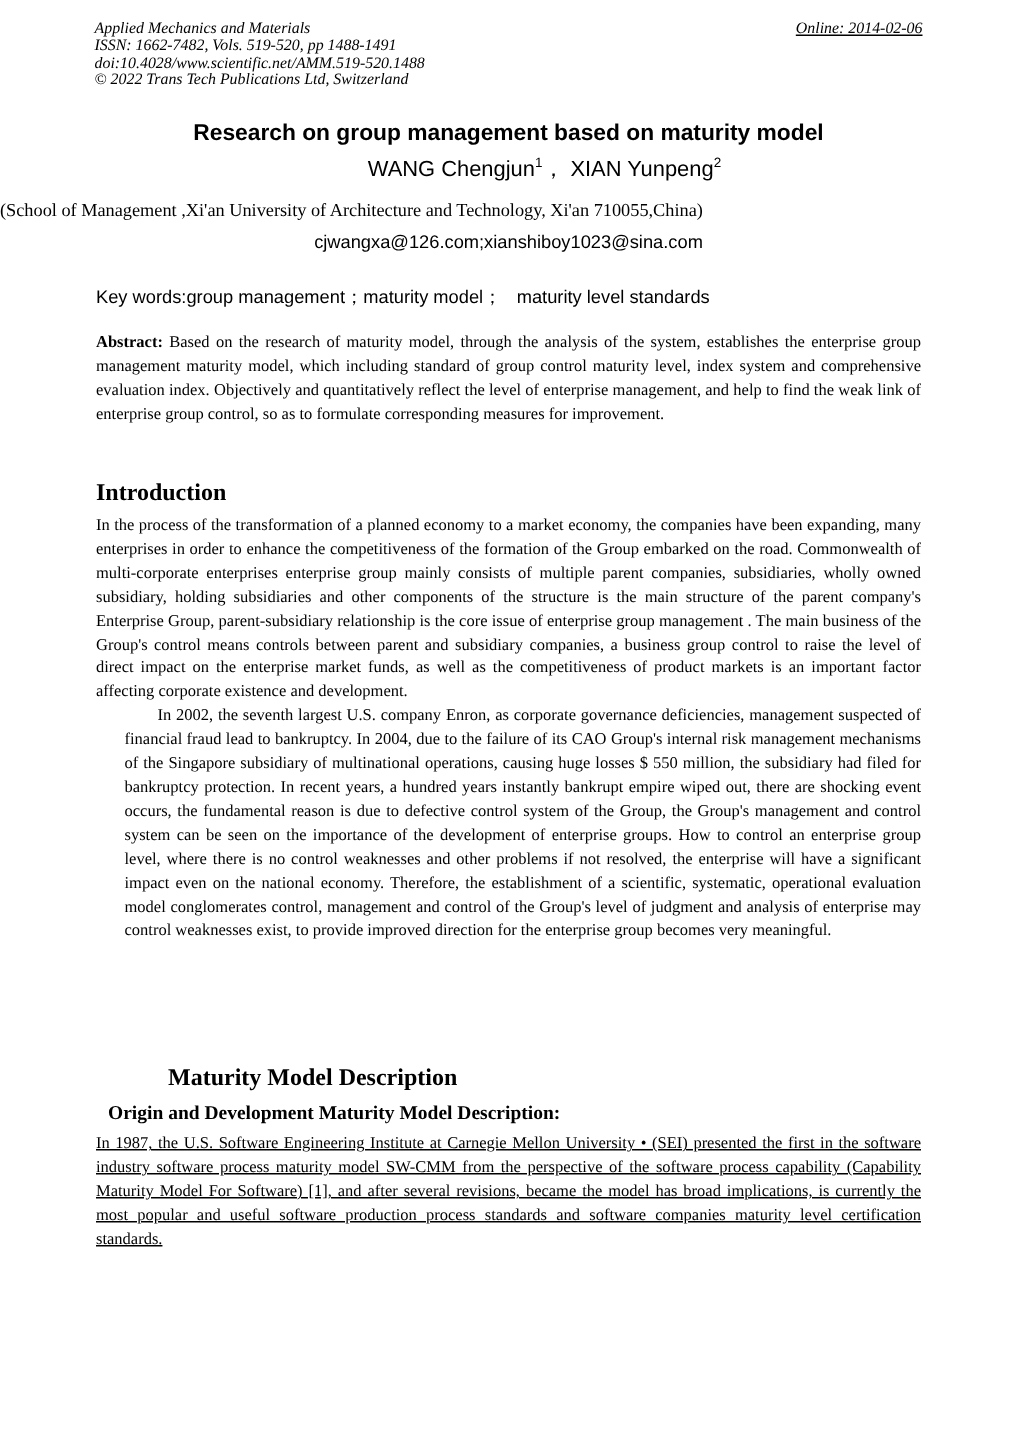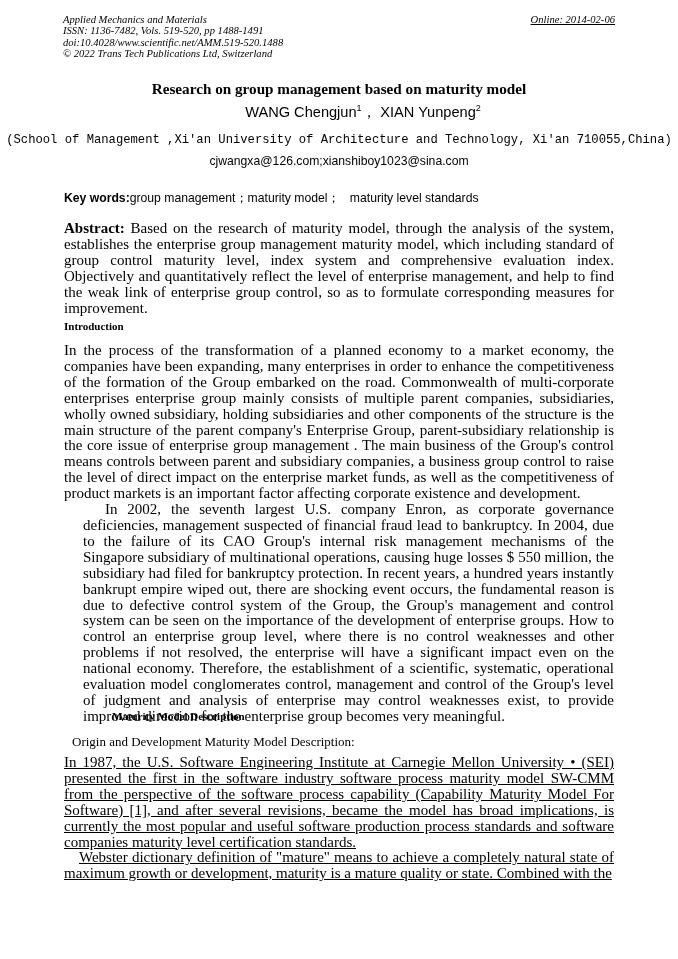--- a/index.html
+++ b/index.html
@@ -1,41 +1,41 @@
 <!DOCTYPE html>
 <html><head>
 <meta charset="utf-8">
 <style>
   html, body { margin: 0; padding: 0; background: #ffffff; }
   body { width: 678px; height: 959px; position: relative; overflow: hidden; color: #000; }
   .page { position: absolute; left: 0; top: 0; width: 678px; height: 959px; }
   .hdr-left { position: absolute; left: 63px; top: 14px; font-family: "Liberation Serif", serif; font-style: italic; font-size: 10.6px; line-height: 11.3px; }
   .hdr-right { position: absolute; right: 63px; top: 14px; font-family: "Liberation Serif", serif; font-style: italic; font-size: 10.6px; line-height: 11.3px; text-decoration: underline; }
-  .title { position: absolute; left: 0; width: 678px; top: 80px; text-align: center; font-family: Liberation Serif, serif; font-weight: bold; font-size: 15.2px; }
+  .title { position: absolute; left: 0; width: 678px; top: 80px; text-align: center; font-family: Liberation Sans, sans-serif; font-weight: bold; font-size: 15.2px; }
   .authors { position: absolute; left: 0; width: 678px; top: 103px; text-align: center; font-family: "Liberation Sans", sans-serif; font-size: 14.6px; margin-left: 24px; }
   .authors sup { font-size: 9px; vertical-align: 6px; }
-  .affil { position: absolute; left: 0; width: 678px; top: 133px; text-align: center; font-family: Liberation Mono, monospace; font-size: 12.2px; }
+  .affil { position: absolute; left: 0; width: 678px; top: 133px; font-family: Liberation Serif, serif; font-size: 12.2px; }
   .email { position: absolute; left: 0; width: 678px; top: 154px; text-align: center; font-family: "Liberation Sans", sans-serif; font-size: 12.2px; }
   .keywords { position: absolute; left: 64px; top: 190px; font-family: "Liberation Sans", sans-serif; font-size: 12.2px; white-space: pre; }
-  .keywords b { font-weight: bold; margin-top: 35px; }
-  .body { position: absolute; left: 64px; width: 550px; font-family: "Liberation Serif", serif; font-size: 15px; line-height: 15.9px; text-align: justify; }
-  .heading { position: absolute; left: 64px; font-family: "Liberation Serif", serif; font-weight: bold; font-size: 11px; }
-  .subheading { position: absolute; left: 72px; font-family: "Liberation Serif", serif; font-weight: normal; font-size: 13px; }
+  .keywords b { font-weight: normal; margin-top: 35px; }
+  .body { position: absolute; left: 64px; width: 550px; font-family: "Liberation Serif", serif; font-size: 11px; line-height: 15.9px; text-align: justify; }
+  .heading { position: absolute; left: 64px; font-family: "Liberation Serif", serif; font-weight: bold; font-size: 16px; }
+  .subheading { position: absolute; left: 72px; font-family: "Liberation Serif", serif; font-weight: bold; font-size: 13px; }
   .indent { text-indent: 22px; margin-left: 19px; }
   .indent2 { text-indent: 15px; }
   p { margin: 0; }
 </style>
 </head>
 <body>
 
 <div class="page">
 
   <div class="hdr-left">
     <div>Applied Mechanics and Materials</div>
-    <div>ISSN: 1136-7482, Vols. 519-520, pp 1488-1491</div>
+    <div>ISSN: 1662-7482, Vols. 519-520, pp 1488-1491</div>
     <div>doi:10.4028/www.scientific.net/AMM.519-520.1488</div>
     <div>© 2022 Trans Tech Publications Ltd, Switzerland</div>
   </div>
   <div class="hdr-right">Online: 2014-02-06</div>
 
   <div class="title">Research on group management based on maturity model</div>
 
   <div class="authors">
     <span>WANG Chengjun</span><sup>1</sup><span>，</span> <span>XIAN Yunpeng</span><sup>2</sup>
   </div>
@@ -54,16 +54,15 @@
   <div class="body" style="top:343px;">
     <p>In the process of the transformation of a planned economy to a market economy, the companies have been expanding, many enterprises in order to enhance the competitiveness of the formation of the Group embarked on the road. Commonwealth of multi-corporate enterprises enterprise group mainly consists of multiple parent companies, subsidiaries, wholly owned subsidiary, holding subsidiaries and other components of the structure is the main structure of the parent company's Enterprise Group, parent-subsidiary relationship is the core issue of enterprise group management . The main business of the Group's control means controls between parent and subsidiary companies, a business group control to raise the level of direct impact on the enterprise market funds, as well as the competitiveness of product markets is an important factor affecting corporate existence and development.</p>
     <p class="indent">In 2002, the seventh largest U.S. company Enron, as corporate governance deficiencies, management suspected of financial fraud lead to bankruptcy. In 2004, due to the failure of its CAO Group's internal risk management mechanisms of the Singapore subsidiary of multinational operations, causing huge losses $ 550 million, the subsidiary had filed for bankruptcy protection. In recent years, a hundred years instantly bankrupt empire wiped out, there are shocking event occurs, the fundamental reason is due to defective control system of the Group, the Group's management and control system can be seen on the importance of the development of enterprise groups. How to control an enterprise group level, where there is no control weaknesses and other problems if not resolved, the enterprise will have a significant impact even on the national economy. Therefore, the establishment of a scientific, systematic, operational evaluation model conglomerates control, management and control of the Group's level of judgment and analysis of enterprise may control weaknesses exist, to provide improved direction for the enterprise group becomes very meaningful.</p>
   </div>
 
   <div class="heading" style="top:710px;margin-left:48px;">Maturity Model Description</div>
   <div class="subheading" style="top:734px;">Origin and Development Maturity Model Description:</div>
 
   <div class="body" style="top:755px;text-decoration:underline;">
     <p>In 1987, the U.S. Software Engineering Institute at Carnegie Mellon University • (SEI) presented the first in the software industry software process maturity model SW-CMM from the perspective of the software process capability (Capability Maturity Model For Software) [1], and after several revisions, became the model has broad implications, is currently the most popular and useful software production process standards and software companies maturity level certification standards.</p>
-    <p class="indent2">Webster dictionary definition of "mature" means to achieve a completely natural state of maximum growth or development, maturity is a mature quality or state. Combined with the</p>
   </div>
 
 </div>
 
 </body></html>

